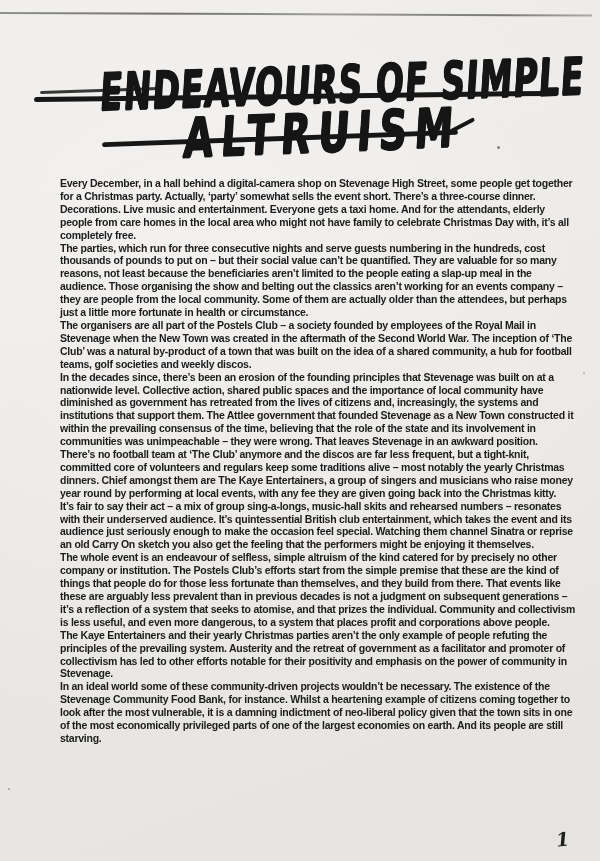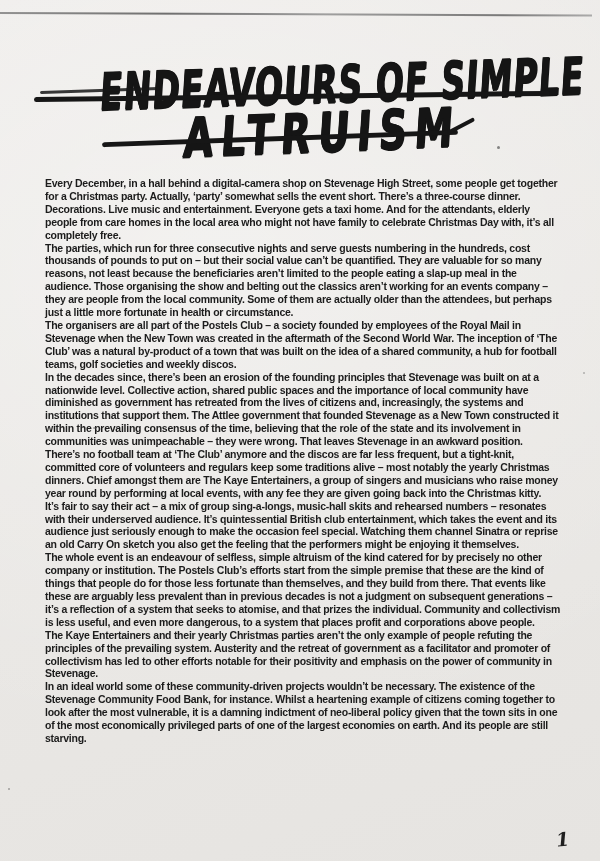--- a/index.html
+++ b/index.html
@@ -88,21 +88,21 @@
   .strike-2b {
     top: 124px;
     left: 446px;
     width: 30px;
     height: 4px;
     transform: rotate(-28deg);
   }
   .article {
     position: absolute;
     top: 177px;
-    left: 45px;
+    left: 60px;
     width: 517px;
     color: #1c1c1c;
     font-weight: bold;
     font-size: 10.5px;
     line-height: 12.9px;
     letter-spacing: -0.25px;
     text-align: left;
   }
   .article p { margin: 0; }
   .page-number {

